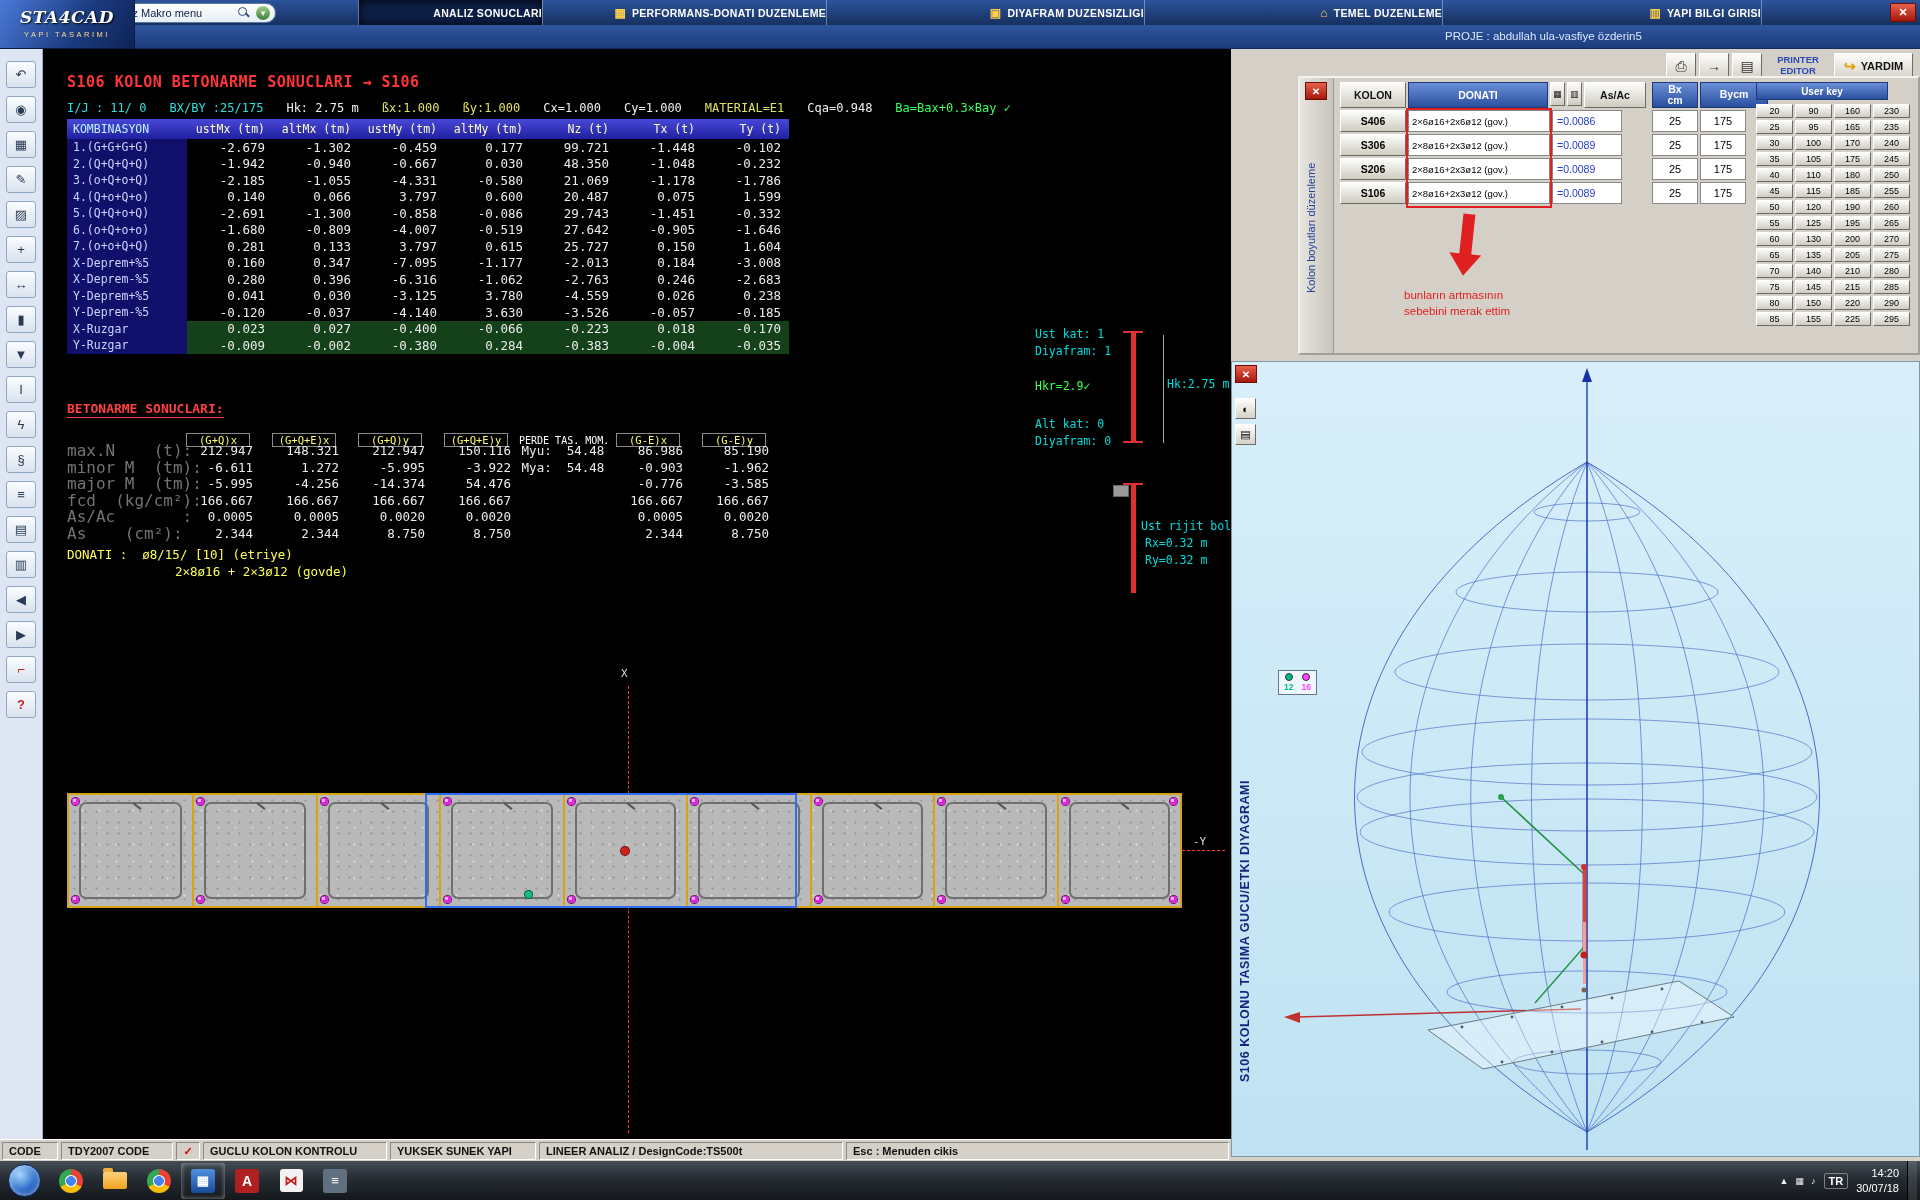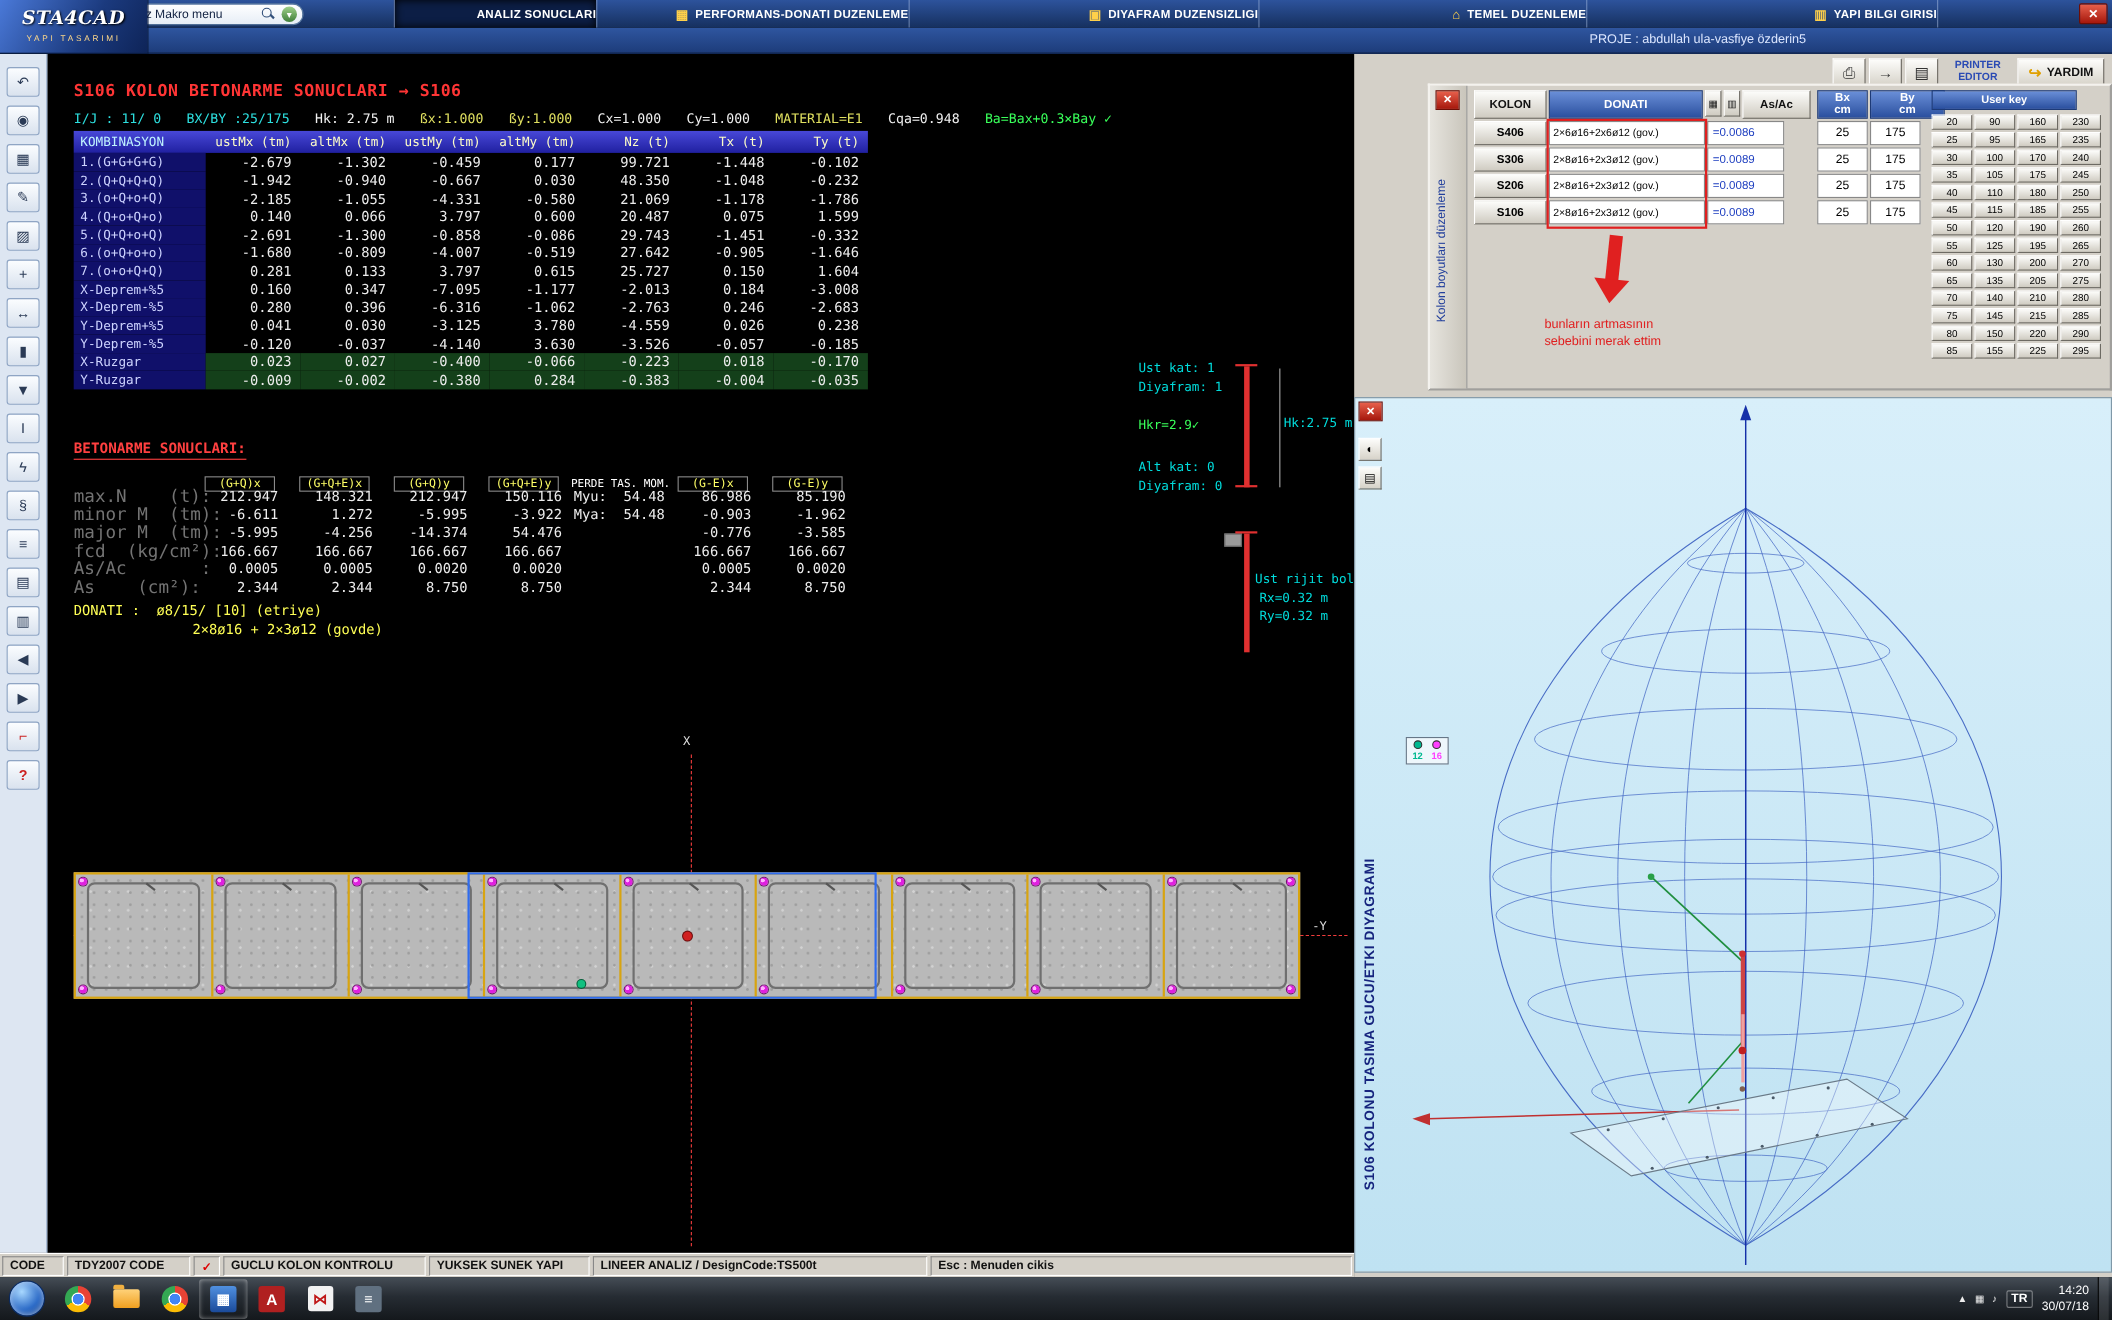--- a/index.html
+++ b/index.html
@@ -101,21 +101,21 @@
 .kp-vlabel{position:absolute;left:5px;top:28px;height:244px;width:24px;writing-mode:vertical-rl;transform:rotate(180deg);font-size:11px;color:#23409c;text-align:center;white-space:nowrap}
 .khead{position:absolute;top:4px;height:26px;display:flex;align-items:center;justify-content:center;font-size:10.5px;font-weight:bold}
 .gbtn{background:linear-gradient(#fdfdfb,#cfcbc1);border:1px solid;border-color:#fff #6d6a63 #6d6a63 #fff;color:#111}
 .bluehead{background:linear-gradient(#6a8fd8,#2a4f9e);border:1px solid #1d3a77;color:#fff}
 .kh-kolon{left:40px;width:66px}
 .kh-donati{left:108px;width:140px}
 .kh-icons{position:absolute;left:250px;top:4px;display:flex;gap:2px}
 .kh-icons .mini{width:15px;height:24px;font-size:9px;display:flex;align-items:center;justify-content:center}
 .kh-asac{left:284px;width:62px}
 .kh-bx{left:352px;width:46px;flex-direction:column;line-height:1.05}
-.kh-by{left:400px;width:68px;flex-direction:column;line-height:1.05}
+.kh-by{left:400px;width:68px;flex-direction:row;line-height:1.05}
 .kh-uk{left:456px;width:132px;height:18px;font-size:10px}
 .krows{position:absolute;left:40px;top:32px}
 .krow{display:grid;grid-template-columns:66px 142px 70px;gap:2px;height:22px;margin-bottom:2px}
 .kname{background:linear-gradient(#fdfdfb,#cfcbc1);border:1px solid;border-color:#fff #6d6a63 #6d6a63 #fff;font-size:10.5px;font-weight:bold;display:flex;align-items:center;justify-content:center}
 .kdonati{background:#fff;border:1px solid #888;font-size:9.5px;display:flex;align-items:center;padding-left:3px;white-space:nowrap;color:#000}
 .kratio{background:#fff;border:1px solid #888;font-size:10.5px;display:flex;align-items:center;padding-left:4px;color:#2040c0}
 .bxrows{position:absolute;left:352px;top:32px}
 .bxrow{display:grid;grid-template-columns:46px 46px;gap:2px;height:22px;margin-bottom:2px}
 .bxv{background:#fff;border:1px solid #888;font-size:11px;display:flex;align-items:center;justify-content:center;color:#000}
 .redbox{position:absolute;left:106px;top:30px;width:146px;height:100px;border:2px solid #e02020;z-index:3}

